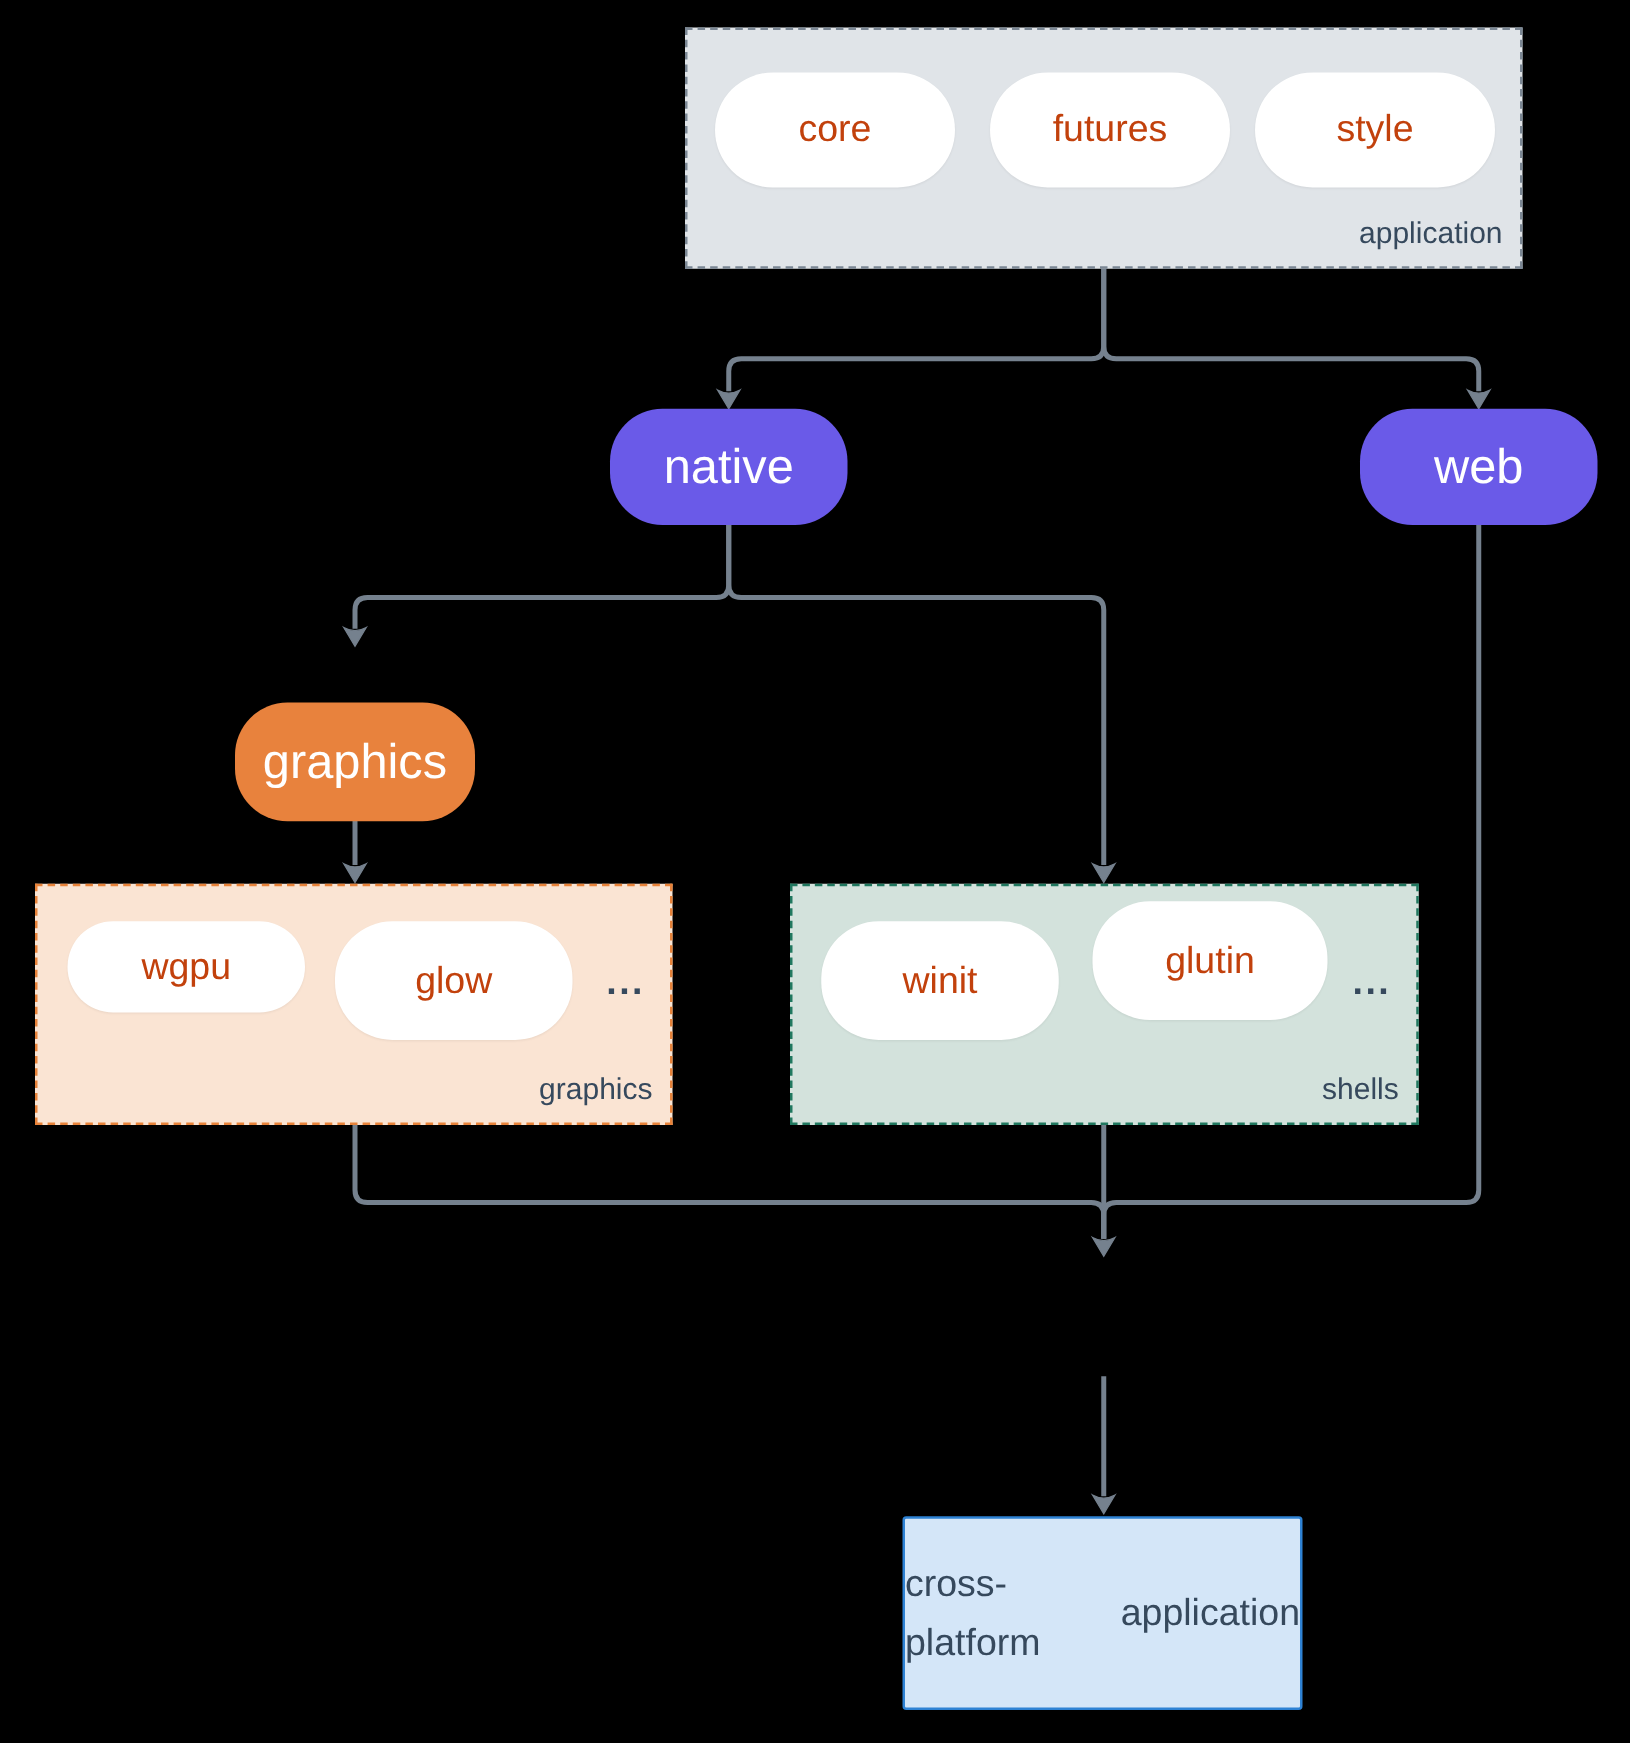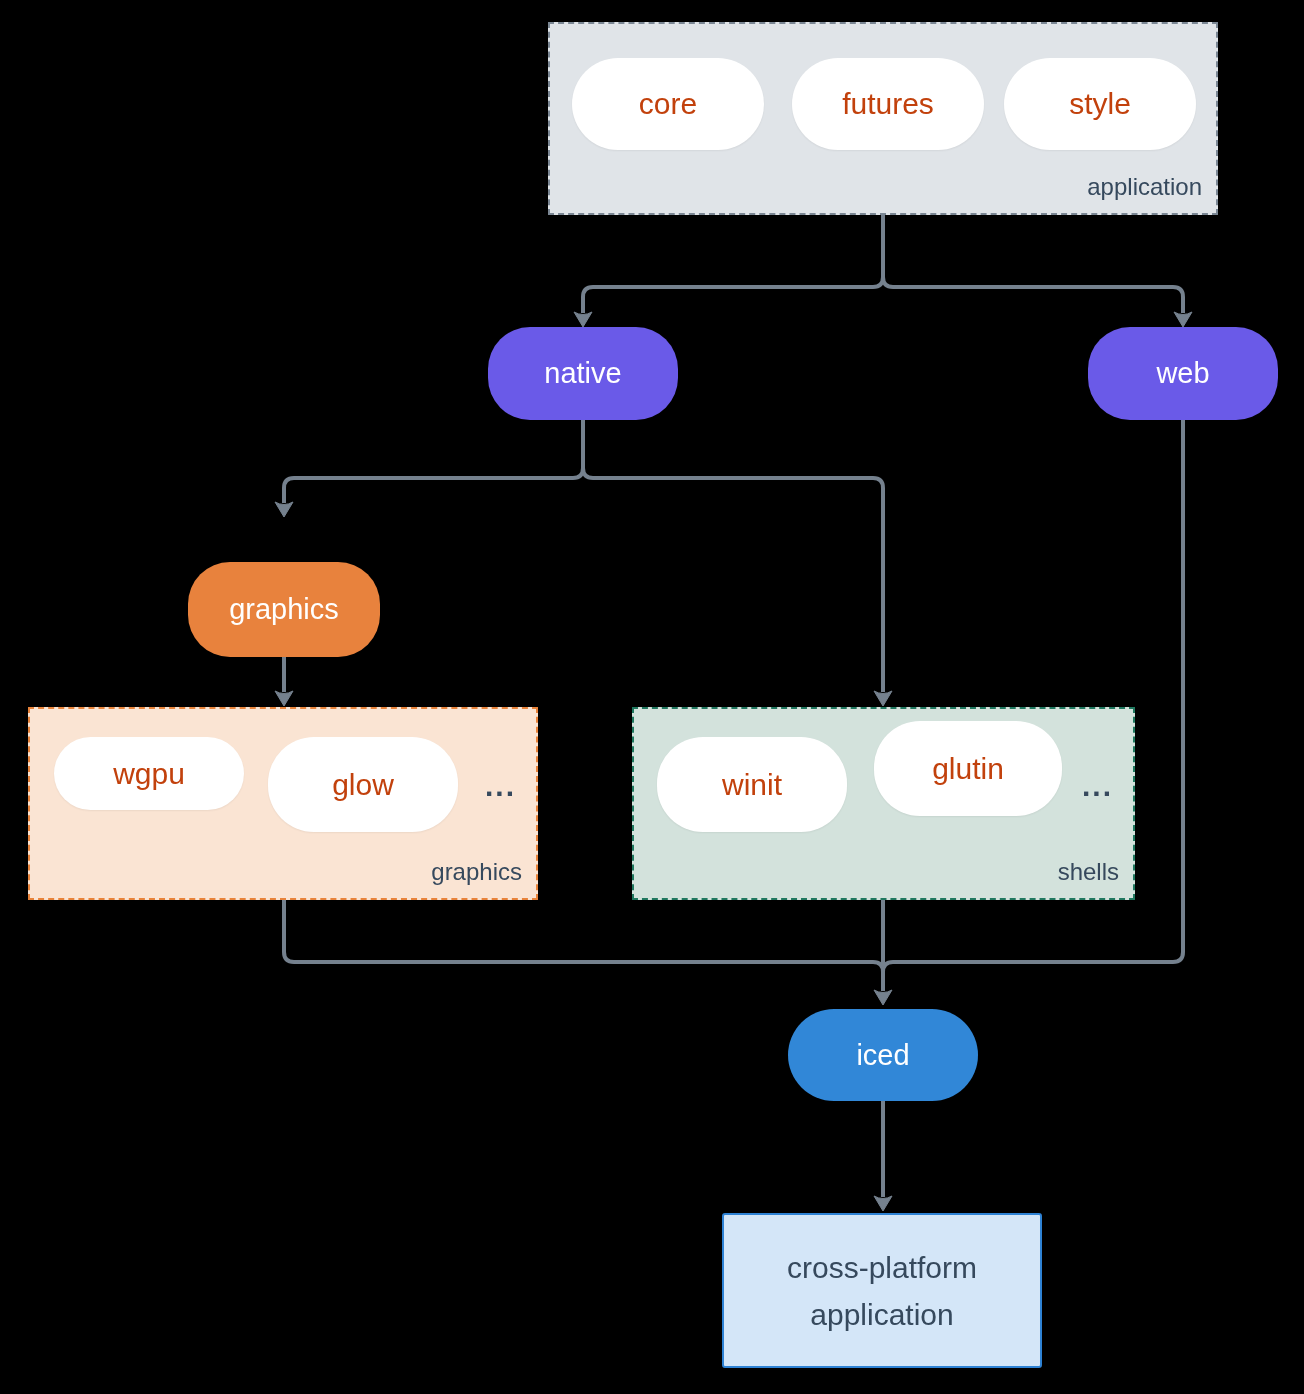--- a/index.html
+++ b/index.html
@@ -45,33 +45,33 @@
   }
   .ellipsis{
     position:absolute;
     font-size:30px;font-weight:600;color:#36495D;
     letter-spacing:2px;
   }
 
   .node{
     position:absolute;
     display:flex;align-items:center;justify-content:center;
-    color:#FFFFFF;font-size:29px;
+    color:#FFFFFF;font-size:39px;
     border-radius:42px;
   }
   .node-native{left:488px;top:327px;width:190px;height:93px;background:#6A5AE8;}
   .node-web{left:1088px;top:327px;width:190px;height:93px;background:#6A5AE8;}
   .node-graphics{left:188px;top:517px;width:192px;height:95px;background:#E8823D;margin-top:45px;}
   .node-iced{left:788px;top:1009px;width:190px;height:92px;background:#3187D7;border-radius:46px;}
 
   .app-box{
     position:absolute;left:722px;top:1213px;width:320px;height:155px;
     box-sizing:border-box;
     background:#D4E6F8;border:2px solid #2E82D4;border-radius:3px;
-    display:flex;flex-direction:column;align-items:center;justify-content:center;
+    display:flex;flex-direction:row;align-items:center;justify-content:center;
     color:#36495D;font-size:30px;line-height:47px;
   }
 </style>
 </head>
 <body>
 
 <div class="canvas">
 
   <svg class="wires" viewBox="0 0 1304 1394">
 
@@ -137,22 +137,19 @@
     <div class="white-pill" style="left:23px;top:28px;width:190px;height:95px;">
       <span>winit</span>
     </div>
     <div class="white-pill" style="left:240px;top:12px;width:188px;height:95px;">
       <span>glutin</span>
     </div>
     <div class="ellipsis" style="right:20px;top:60px;">...</div>
     <div class="group-label">shells</div>
   </div>
 
-  <div class="node node-iced">
-    <span>iced</span>
-  </div>
 
   <div class="app-box">
     <span>cross-platform</span>
     <span>application</span>
   </div>
 
 </div>
 
 </body></html>

